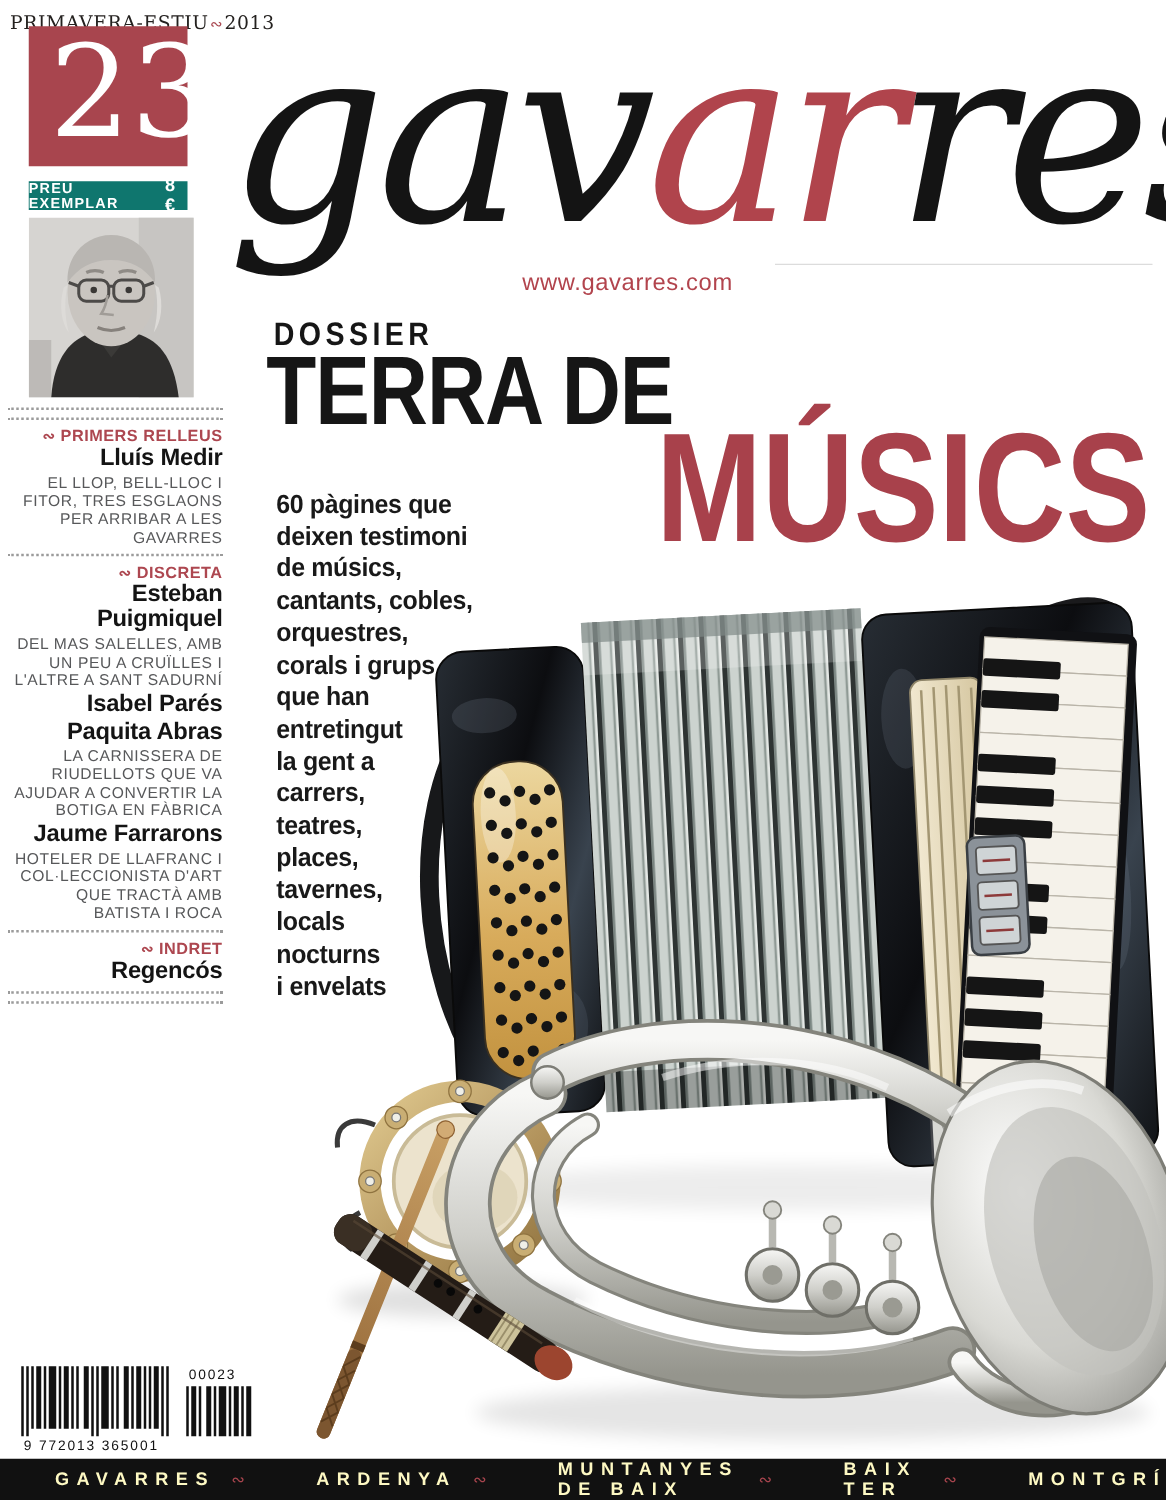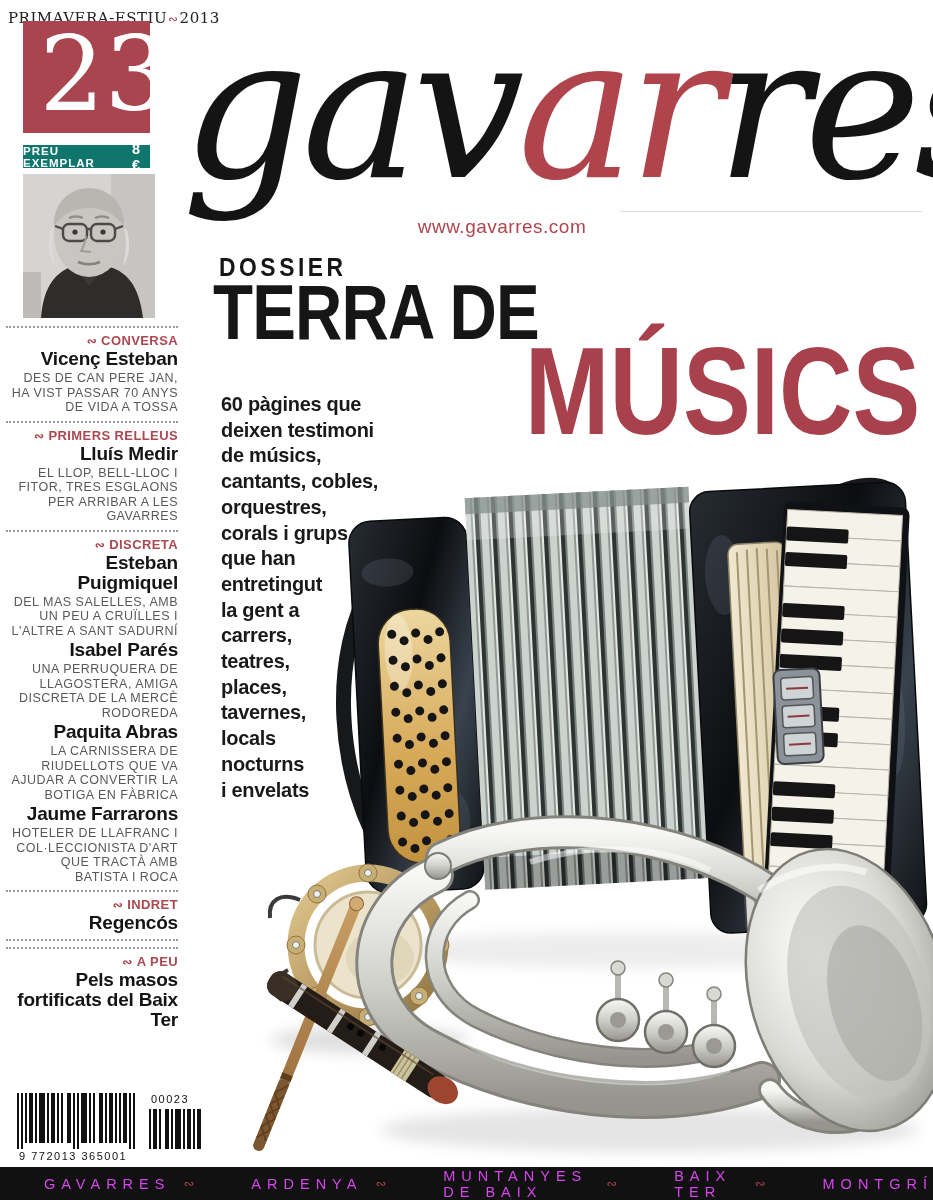--- a/index.html
+++ b/index.html
@@ -50,21 +50,21 @@
 
   .instruments{position:absolute;left:230px;top:430px;width:703px;height:735px;}
 
   
   .barcode{position:absolute;left:15px;top:1091px;}
   .bc-digits{font-size:11px;letter-spacing:1.5px;fill:#111;font-family:"Liberation Sans",sans-serif;}
 
   
   .footer{position:absolute;left:0;top:1167px;width:933px;height:33px;background:#111;
           display:flex;align-items:center;justify-content:center;gap:13px;}
-  .footer .region{color:#d946ef;font-size:14.5px;font-weight:normal;letter-spacing:6px;margin-left:44px;}
+  .footer .region{color:#fef9c3;font-size:14.5px;font-weight:bold;letter-spacing:6px;margin-left:44px;}
   .footer .swash-icon{color:#a8454e;font-size:13px;}
 </style>
 </head>
 <body>
 
 <div class="page">
 
   <div class="edition">
     <span>PRIMAVERA-ESTIU</span><span class="swash-sm">∾</span><span>2013</span>
   </div>
@@ -95,59 +95,49 @@
         <circle cx="80" cy="58" r="2.6" fill="#3a3836"></circle>
       <path d="M63,62 C62,70 60,74 58,77 L68,78" stroke="#a09c97" stroke-width="2" fill="none"></path>
       <path d="M55,88 C62,91 70,91 77,88" stroke="#86817c" stroke-width="2.5" fill="none"></path>
       <path d="M46,44 C50,42 56,42 60,44 M72,44 C76,42 82,42 86,44" stroke="#8f8b86" stroke-width="2.5" fill="none"></path>
     </svg>
   </div>
 
   <div class="sidebar">
     <div class="sb-divider"></div>
 
-    <div class="sb-section">
-      <div class="sb-label"><span class="swash-icon"></span><span>CONVERSA</span></div>
-      <div class="sb-title">Vicenç Esteban</div>
-      <div class="sb-desc">DES DE CAN PERE JAN, HA VIST PASSAR 70 ANYS DE VIDA A TOSSA</div>
-    </div>
     <div class="sb-divider"></div>
 
     <div class="sb-section">
       <div class="sb-label"><span class="swash-icon"></span><span>PRIMERS RELLEUS</span></div>
       <div class="sb-title">Lluís Medir</div>
       <div class="sb-desc">EL LLOP, BELL-LLOC I FITOR, TRES ESGLAONS PER ARRIBAR A LES GAVARRES</div>
     </div>
     <div class="sb-divider"></div>
 
     <div class="sb-section">
       <div class="sb-label"><span class="swash-icon"></span><span>DISCRETA</span></div>
       <div class="sb-title">Esteban Puigmiquel</div>
       <div class="sb-desc">DEL MAS SALELLES, AMB UN PEU A CRUÏLLES I L'ALTRE A SANT SADURNÍ</div>
       <div class="sb-title">Isabel Parés</div>
-      <div class="sb-desc">UNA PERRUQUERA DE LLAGOSTERA, AMIGA DISCRETA DE LA MERCÈ RODOREDA</div>
       <div class="sb-title">Paquita Abras</div>
       <div class="sb-desc">LA CARNISSERA DE RIUDELLOTS QUE VA AJUDAR A CONVERTIR LA BOTIGA EN FÀBRICA</div>
       <div class="sb-title">Jaume Farrarons</div>
       <div class="sb-desc">HOTELER DE LLAFRANC I COL·LECCIONISTA D'ART QUE TRACTÀ AMB BATISTA I ROCA</div>
     </div>
     <div class="sb-divider"></div>
 
     <div class="sb-section">
       <div class="sb-label"><span class="swash-icon"></span><span>INDRET</span></div>
       <div class="sb-title">Regencós</div>
     </div>
     <div class="sb-divider"></div>
 
     <div class="sb-divider"></div>
 
-    <div class="sb-section">
-      <div class="sb-label"><span class="swash-icon"></span><span>A PEU</span></div>
-      <div class="sb-title">Pels masos fortificats del Baix Ter</div>
-    </div>
   </div>
 
   <div class="masthead"><span>gav</span><span class="accent">ar</span><span>res</span></div>
   <div class="site-url">www.gavarres.com</div>
   <div class="hairline"></div>
 
   <div class="kicker">DOSSIER</div>
   <div class="headline-black">TERRA DE</div>
   <div class="headline-red">MÚSICS</div>
   <div class="intro">60 pàgines que

